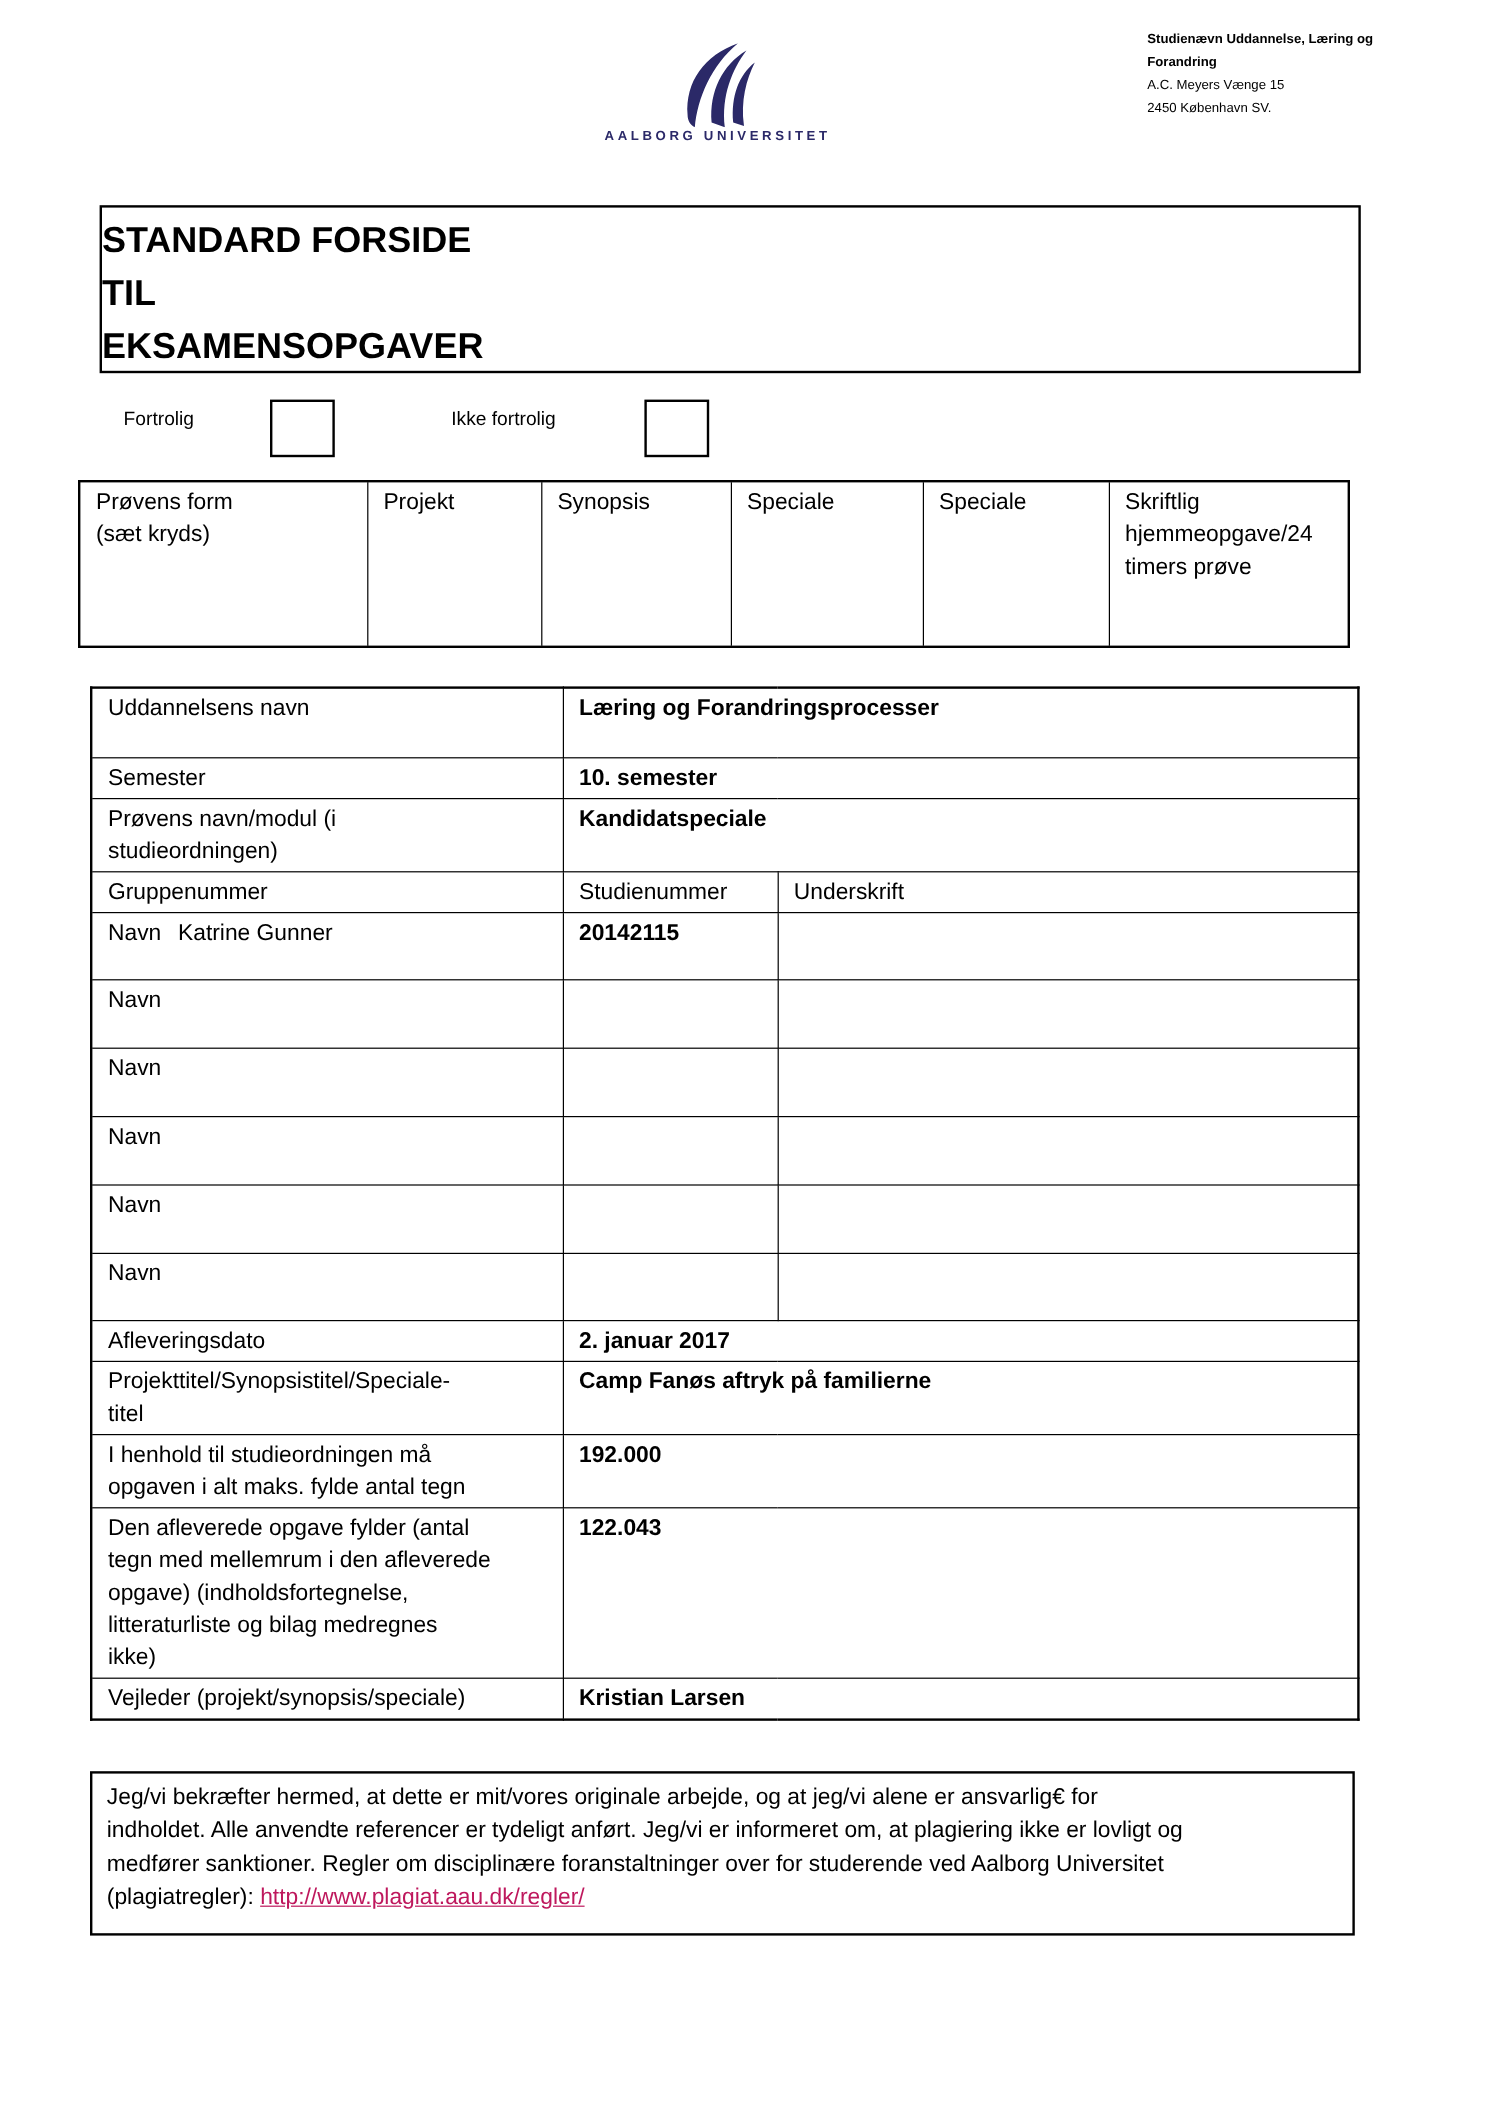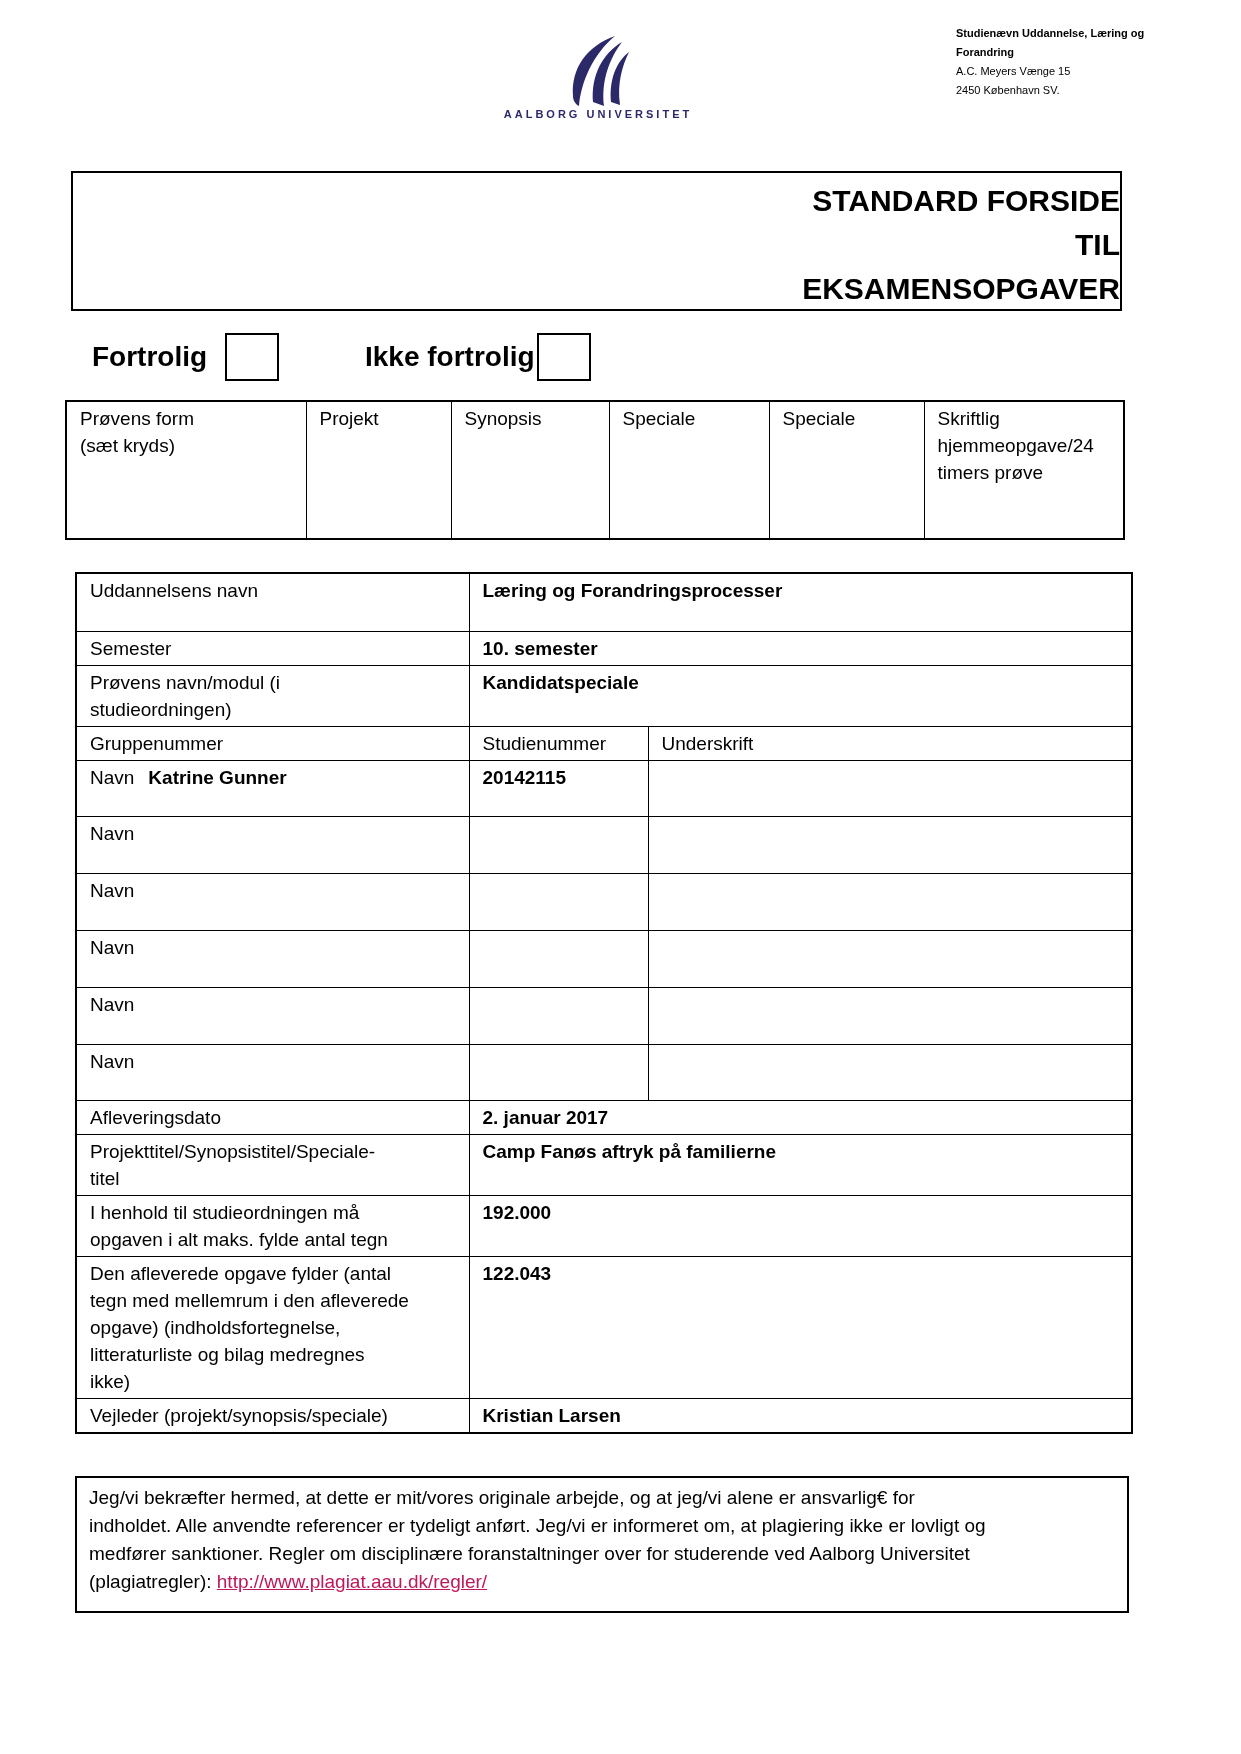--- a/index.html
+++ b/index.html
@@ -8,38 +8,38 @@
 
   
   .address{position:absolute;left:956px;top:24px;font-size:11px;line-height:19px;}
   .address .b{font-weight:bold;}
 
   .logo{position:absolute;left:565px;top:36px;width:66px;height:70px;}
   .logo-word{position:absolute;left:500px;top:108px;width:196px;text-align:center;
              font-size:11px;font-weight:bold;letter-spacing:3px;color:#2b2968;}
 
   
-  .title-box{position:absolute;left:71px;top:171px;width:1051px;height:140px;
-             border:2px solid #000;box-sizing:border-box;text-align:right;
+  .title-box{position:absolute;left:83px;top:171px;width:1051px;height:140px;
+             border:2px solid #000;box-sizing:border-box;text-align:left;
              font-weight:bold;font-size:30px;line-height:44px;padding-top:6px;}
 
   
-  .conf-label{position:absolute;font-size:28px;font-weight:bold;}
+  .conf-label{position:absolute;font-size:16px;font-weight:normal;margin-left:11px;}
   .checkbox{position:absolute;width:54px;height:48px;border:2px solid #000;
             box-sizing:border-box;background:#fff;}
 
   
   table{border-collapse:collapse;table-layout:fixed;}
   td{border:1.5px solid #000;vertical-align:top;font-size:19px;line-height:27px;
      padding:3px 8px 3px 13px;white-space:pre-wrap;overflow:hidden;}
   .exam-table{position:absolute;left:65px;top:400px;width:1058px;height:140px;
               border:2px solid #000;}
   .main-table{position:absolute;left:75px;top:572px;width:1056px;border:2px solid #000;}
   .val{font-weight:bold;}
-  .name-bold{font-weight:bold;margin-left:14px;}
+  .name-bold{font-weight:normal;margin-left:14px;}
 
   
   .decl-box{position:absolute;left:75px;top:1476px;width:1054px;height:137px;
             border:2px solid #000;box-sizing:border-box;padding:6px 12px;
             font-size:19px;line-height:28px;}
   .decl-text{white-space:pre-wrap;}
   a.link{color:#be185d;text-decoration:underline;}
 </style>
 </head>
 <body>

